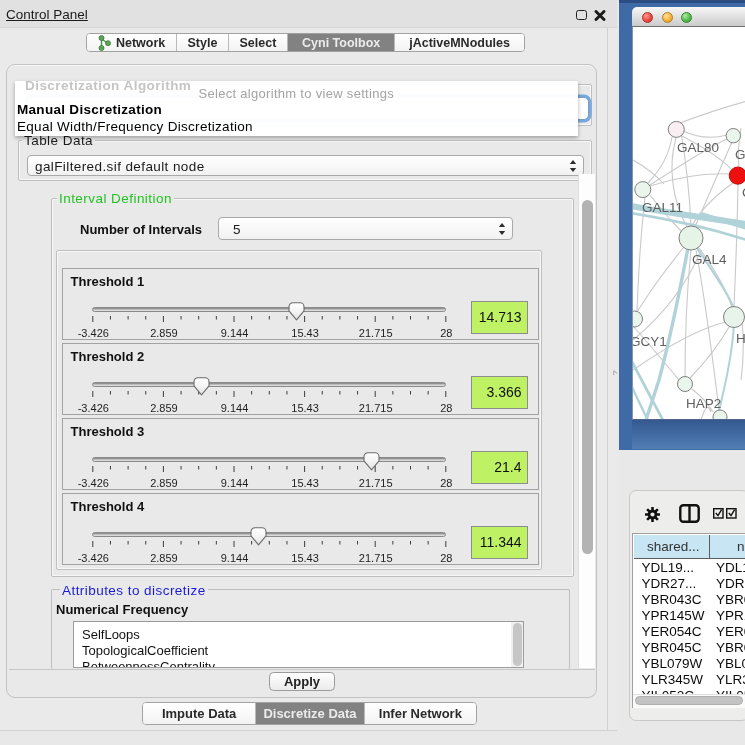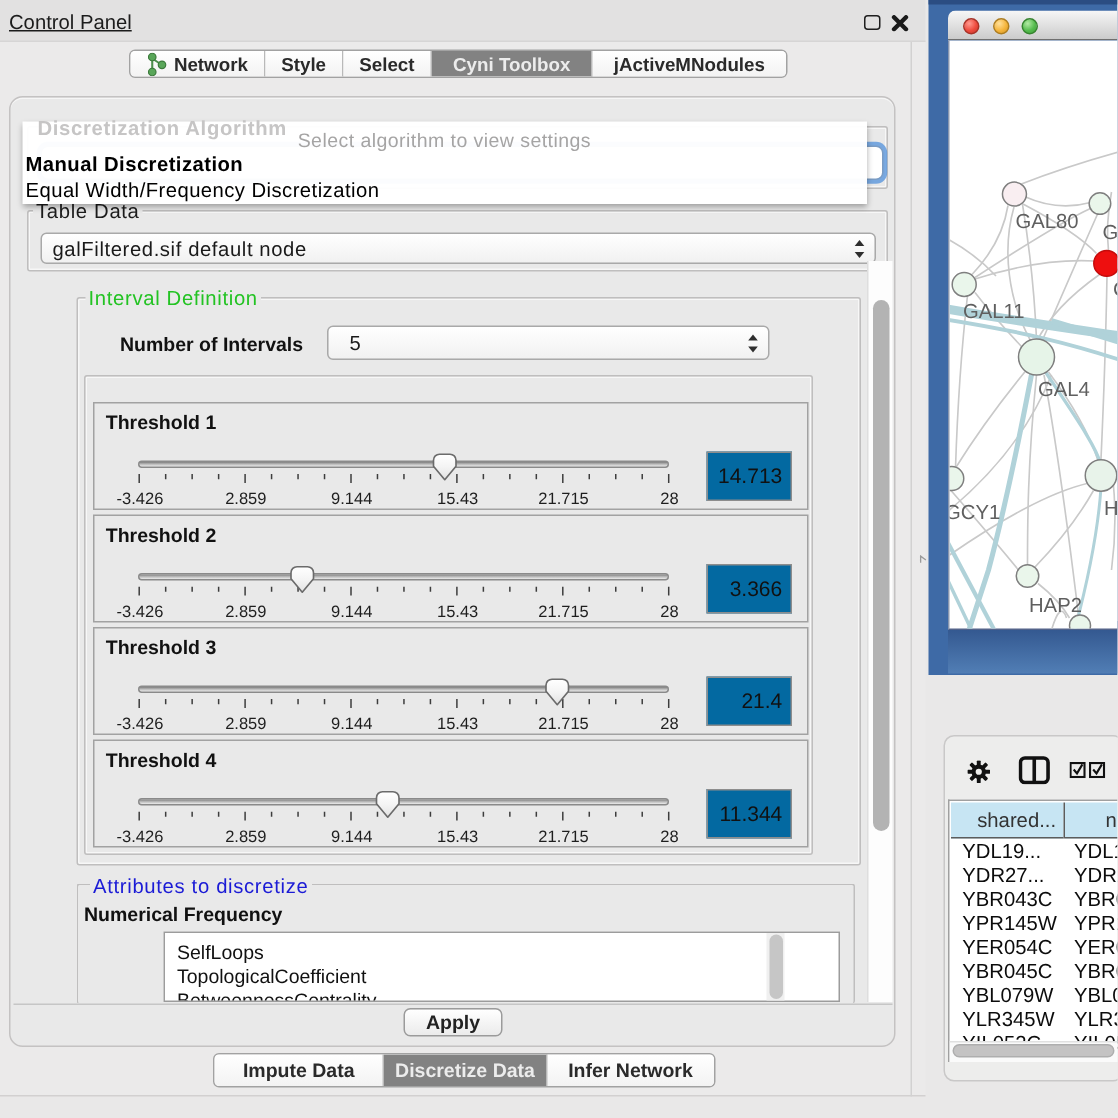--- a/index.html
+++ b/index.html
@@ -30,27 +30,27 @@
 
 
 .combo { position:absolute; background:linear-gradient(#ffffff,#f1f1f1); border:1px solid #a9a9a9; border-radius:4px; font-size:13.5px; color:#1a1a1a; }
 .combo .ctext { position:absolute; left:7px; top:50%; transform:translateY(-50%); white-space:nowrap; letter-spacing:0.4px; }
 .combo svg.arr { position:absolute; right:6px; top:50%; transform:translateY(-50%); }
 
 
 .thp { position:absolute; left:61.5px; width:477px; height:72px; border:1px solid #a2a2a2; }
 .thp .ttl { position:absolute; left:8px; top:5px; font-size:13px; font-weight:bold; color:#111; }
 .thp .track { position:absolute; left:29.5px; top:37.5px; width:354px; height:5px; border-radius:2.5px; background:linear-gradient(#7f7f7f,#bcbcbc 50%,#ebebeb); border:0.5px solid #8a8a8a; }
-.thp .vbox { position:absolute; left:408px; top:32px; width:57px; height:33px; background:#0369a1; border:1px solid #8d8d8d; font-size:14px; color:#111; text-align:right; line-height:31px; padding-right:5px; }
+.thp .vbox { position:absolute; left:408px; top:32px; width:57px; height:33px; background:#bef264; border:1px solid #8d8d8d; font-size:14px; color:#111; text-align:right; line-height:31px; padding-right:5px; }
 .thp .tl { position:absolute; top:57.5px; font-size:11px; color:#1e1e1e; transform:translateX(-50%); }
 .thumb { position:absolute; top:33px; }
 
 
 #numlist { left:73px; top:621px; width:451px; height:46.5px; background:#fff; border:1px solid #9c9c9c; overflow:hidden; font-size:13px; color:#111; }
-#numlist div { padding-left:8px; height:16px; line-height:16px; } #numlist { padding-top:4.5px;margin-left:36px; }
+#numlist div { padding-left:8px; height:16px; line-height:16px; } #numlist { padding-top:4.5px; }
 #numlistsb { left:511px; top:622px; width:12px; height:45px; background:#f0f0f0; }
 #numlistsb .th { position:absolute; left:1.5px; top:1px; width:9px; height:43px; background:#c6c6c6; border-radius:5px; }
 
 
 #vsb { left:578px; top:174px; width:17px; height:494px; background:#fdfdfd; border-left:1px solid #dedede; }
 #vsb .th { position:absolute; left:2.5px; top:26px; width:11px; height:354px; background:#b3b3b3; border-radius:6px; }
 
 
 #applybtn { left:269px; top:672px; width:66px; height:19px; background:linear-gradient(#ffffff,#ebebeb); border:1px solid #9b9b9b; border-radius:4.5px; font-size:13px; font-weight:bold; color:#222; text-align:center; line-height:17px; }
 
@@ -446,21 +446,21 @@
     <line x1="10.5" y1="1.5" x2="10.5" y2="17.5" stroke="#111" stroke-width="2.4"></line>
   </svg>
   <svg class="abs" style="left:713px;top:508px" width="25" height="11" viewBox="0 0 25 11">
     <rect x="0.7" y="0.7" width="9.3" height="9.3" fill="none" stroke="#111" stroke-width="1.4"></rect>
     <path d="M2.8 5 L5 7.6 L8.6 1.6" fill="none" stroke="#111" stroke-width="1.4"></path>
     <rect x="13.7" y="0.7" width="9.3" height="9.3" fill="none" stroke="#111" stroke-width="1.4"></rect>
     <path d="M15.8 5 L18 7.6 L21.6 1.6" fill="none" stroke="#111" stroke-width="1.4"></path>
   </svg>
 
   <div class="abs" id="tviewport">
-    <div class="hdr" style="left:1px;width:74.5px;text-align:center;padding-left:13px;line-height:23px">shared...</div>
+    <div class="hdr" style="left:1px;width:74.5px;text-align:left;padding-left:13px;line-height:23px">shared...</div>
     <div class="hdr" style="left:77px;width:40px;padding-left:27px;line-height:23px">n...</div>
     <div style="position:absolute;left:75.5px;top:1px;width:1.5px;height:24px;background:#5c5c5c"></div>
     <div class="trow" style="left:8.5px;top:26px;height:16px;line-height:16px">YDL19...</div>
     <div class="trow" style="left:83px;top:26px;height:16px;line-height:16px">YDL19...</div>
     <div class="trow" style="left:8.5px;top:42px;height:16px;line-height:16px">YDR27...</div>
     <div class="trow" style="left:83px;top:42px;height:16px;line-height:16px">YDR27...</div>
     <div class="trow" style="left:8.5px;top:58px;height:16px;line-height:16px">YBR043C</div>
     <div class="trow" style="left:83px;top:58px;height:16px;line-height:16px">YBR043C</div>
     <div class="trow" style="left:8.5px;top:74px;height:16px;line-height:16px">YPR145W</div>
     <div class="trow" style="left:83px;top:74px;height:16px;line-height:16px">YPR145W</div>

